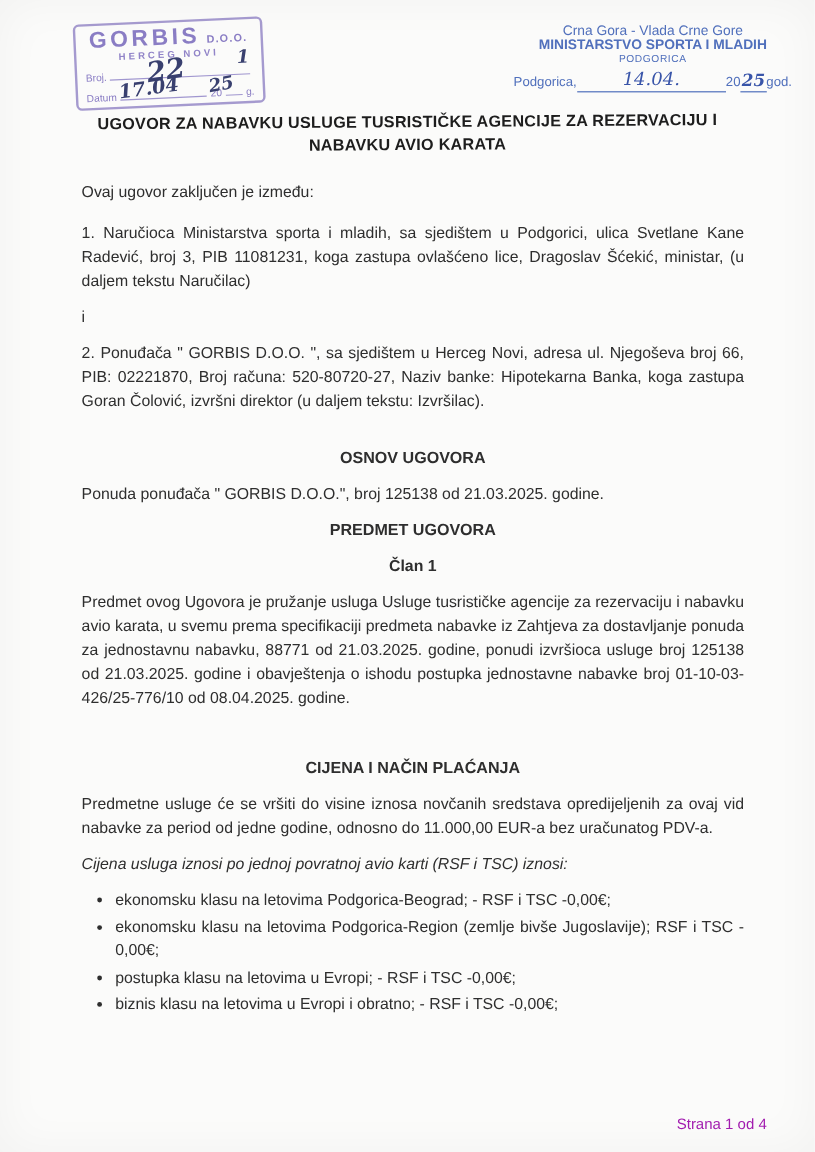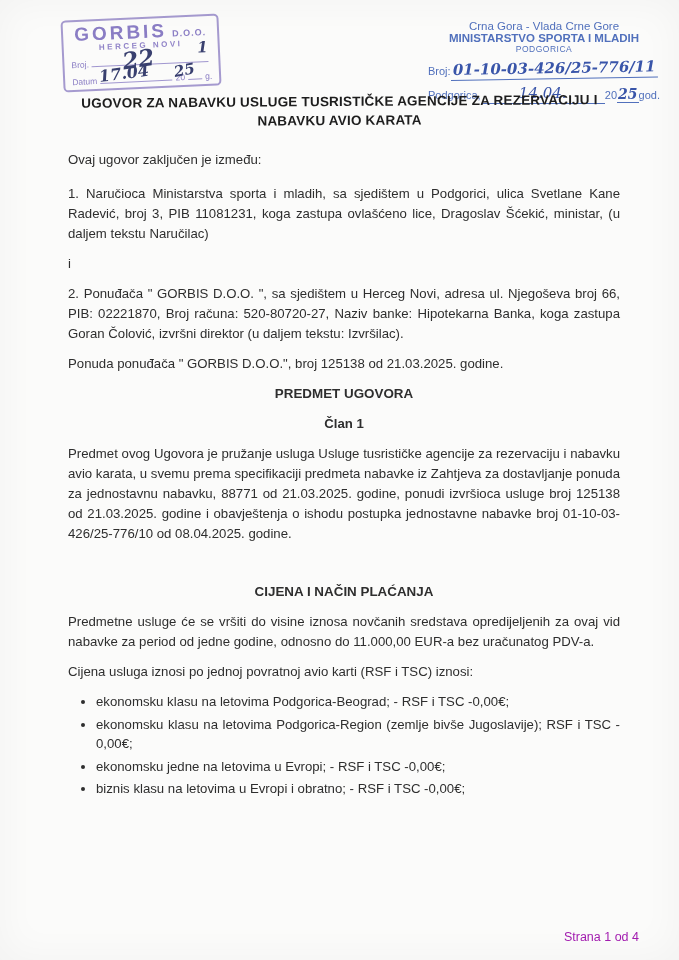--- a/index.html
+++ b/index.html
@@ -62,21 +62,21 @@
     color:#1d1d1d;letter-spacing:0.2px;transform:rotate(-0.4deg);
   }
 
   
   .body{position:absolute;top:150px;left:68px;width:552px;font-size:13.2px;line-height:20px;}
   .body p{margin:0 0 10px 0;text-align:justify;}
   .body p.nj{text-align:left;}
   .b{font-weight:normal;}
   .heading{font-weight:bold;text-align:center;margin:0 0 10px 0;font-size:13.4px;}
   .sp28{margin-top:28px;}
-  .sp14{margin-top:14px;}
+  .sp14{margin-top:14px;font-style:italic;}
   .clan{font-weight:bold;text-align:center;margin:4px 0 10px 0;}
   .conj{margin:2px 0 12px 0;}
   ul.prices{margin:4px 0 0 0;padding-left:28px;}
   ul.prices li{margin-bottom:3px;line-height:19.5px;text-align:justify;}
 
   
   .footer{position:absolute;right:40px;bottom:16px;font-size:12.5px;color:#a21caf;}
 </style>
 </head>
 <body>
@@ -103,24 +103,20 @@
     <span class="hw gs-broj-hw">22</span>
     <span class="hw gs-corner-hw">1</span>
     <span class="hw gs-datum-hw">17.04</span>
     <span class="hw gs-year-hw">25</span>
   </div>
 
   <div class="ministry">
     <div class="min-l1">Crna Gora - Vlada Crne Gore</div>
     <div class="min-l2">MINISTARSTVO SPORTA I MLADIH</div>
     <div class="min-l3">PODGORICA</div>
-    <div class="min-broj">
-      <span class="min-broj-label">Broj:</span>
-      <span class="min-broj-hw">01-10-03-426/25-776/11</span>
-    </div>
     <div class="min-date">
       <span>Podgorica,</span>
       <span class="min-date-line"><span class="min-date-hw">14.04.</span></span>
       <span>20</span>
       <span class="min-year-hw">25</span>
       <span>god.</span>
     </div>
   </div>
 
   <div class="title">
@@ -131,34 +127,35 @@
   <div class="body">
 
     <p class="nj" style="margin-bottom:14px;">Ovaj ugovor zaključen je između:</p>
 
     <p><span class="b">1. Naručioca Ministarstva sporta i mladih,</span><span> sa sjedištem u  Podgorici, ulica Svetlane Kane Radević, broj 3, PIB 11081231,  koga zastupa ovlašćeno lice, </span><span class="b">Dragoslav Šćekić, ministar,</span><span> (u daljem tekstu </span><span class="b">Naručilac</span><span>)</span></p>
 
     <p class="nj conj">i</p>
 
     <p><span class="b">2. </span><span>Ponuđača </span><span class="b">" GORBIS D.O.O. ", </span><span>sa sjedištem u Herceg Novi, adresa ul. Njegoševa broj 66, PIB: 02221870, Broj računa: 520-80720-27, Naziv banke: Hipotekarna Banka, koga zastupa Goran Čolović, izvršni direktor (u daljem tekstu: </span><span class="b">Izvršilac</span><span>).</span></p>
 
+    <div class="heading sp28">OSNOV UGOVORA</div>
     <p class="nj"><span>Ponuda ponuđača </span><span class="b">" GORBIS D.O.O.",</span><span> broj 125138 od 21.03.2025. godine.</span></p>
 
     <div class="heading" style="margin-top:2px;">PREDMET UGOVORA</div>
     <div class="clan">Član 1</div>
     <p>Predmet ovog Ugovora je pružanje usluga Usluge tusrističke agencije za rezervaciju i nabavku avio karata, u svemu prema specifikaciji predmeta nabavke iz Zahtjeva za dostavljanje ponuda za jednostavnu nabavku, 88771 od 21.03.2025. godine, ponudi izvršioca usluge broj 125138 od 21.03.2025. godine i obavještenja o ishodu postupka jednostavne nabavke broj 01-10-03-426/25-776/10 od 08.04.2025. godine.</p>
 
     <div class="heading" style="margin-top:38px;">CIJENA I NAČIN PLAĆANJA</div>
     <p>Predmetne usluge će se vršiti do visine iznosa novčanih sredstava opredijeljenih za ovaj vid nabavke za period od jedne godine, odnosno do 11.000,00 EUR-a bez uračunatog PDV-a.</p>
     <p class="nj sp14">Cijena usluga iznosi po jednoj povratnoj avio karti (RSF i TSC) iznosi:</p>
 
     <ul class="prices">
       <li>ekonomsku klasu na letovima Podgorica-Beograd; - RSF i TSC -0,00€;</li>
       <li>ekonomsku klasu na letovima Podgorica-Region (zemlje bivše Jugoslavije); RSF i TSC - 0,00€;</li>
-      <li>ekonomsku jedne na letovima u Evropi; - RSF i TSC -0,00€;</li>
+      <li>postupka klasu na letovima u Evropi; - RSF i TSC -0,00€;</li>
       <li>biznis klasu na letovima u Evropi i obratno; - RSF i TSC -0,00€;</li>
 
     </ul>
   </div>
 
   <div class="footer"><span>Strana </span><span class="b">1</span><span> od </span><span class="b">4</span></div>
 
 </div>
 
 </body></html>

